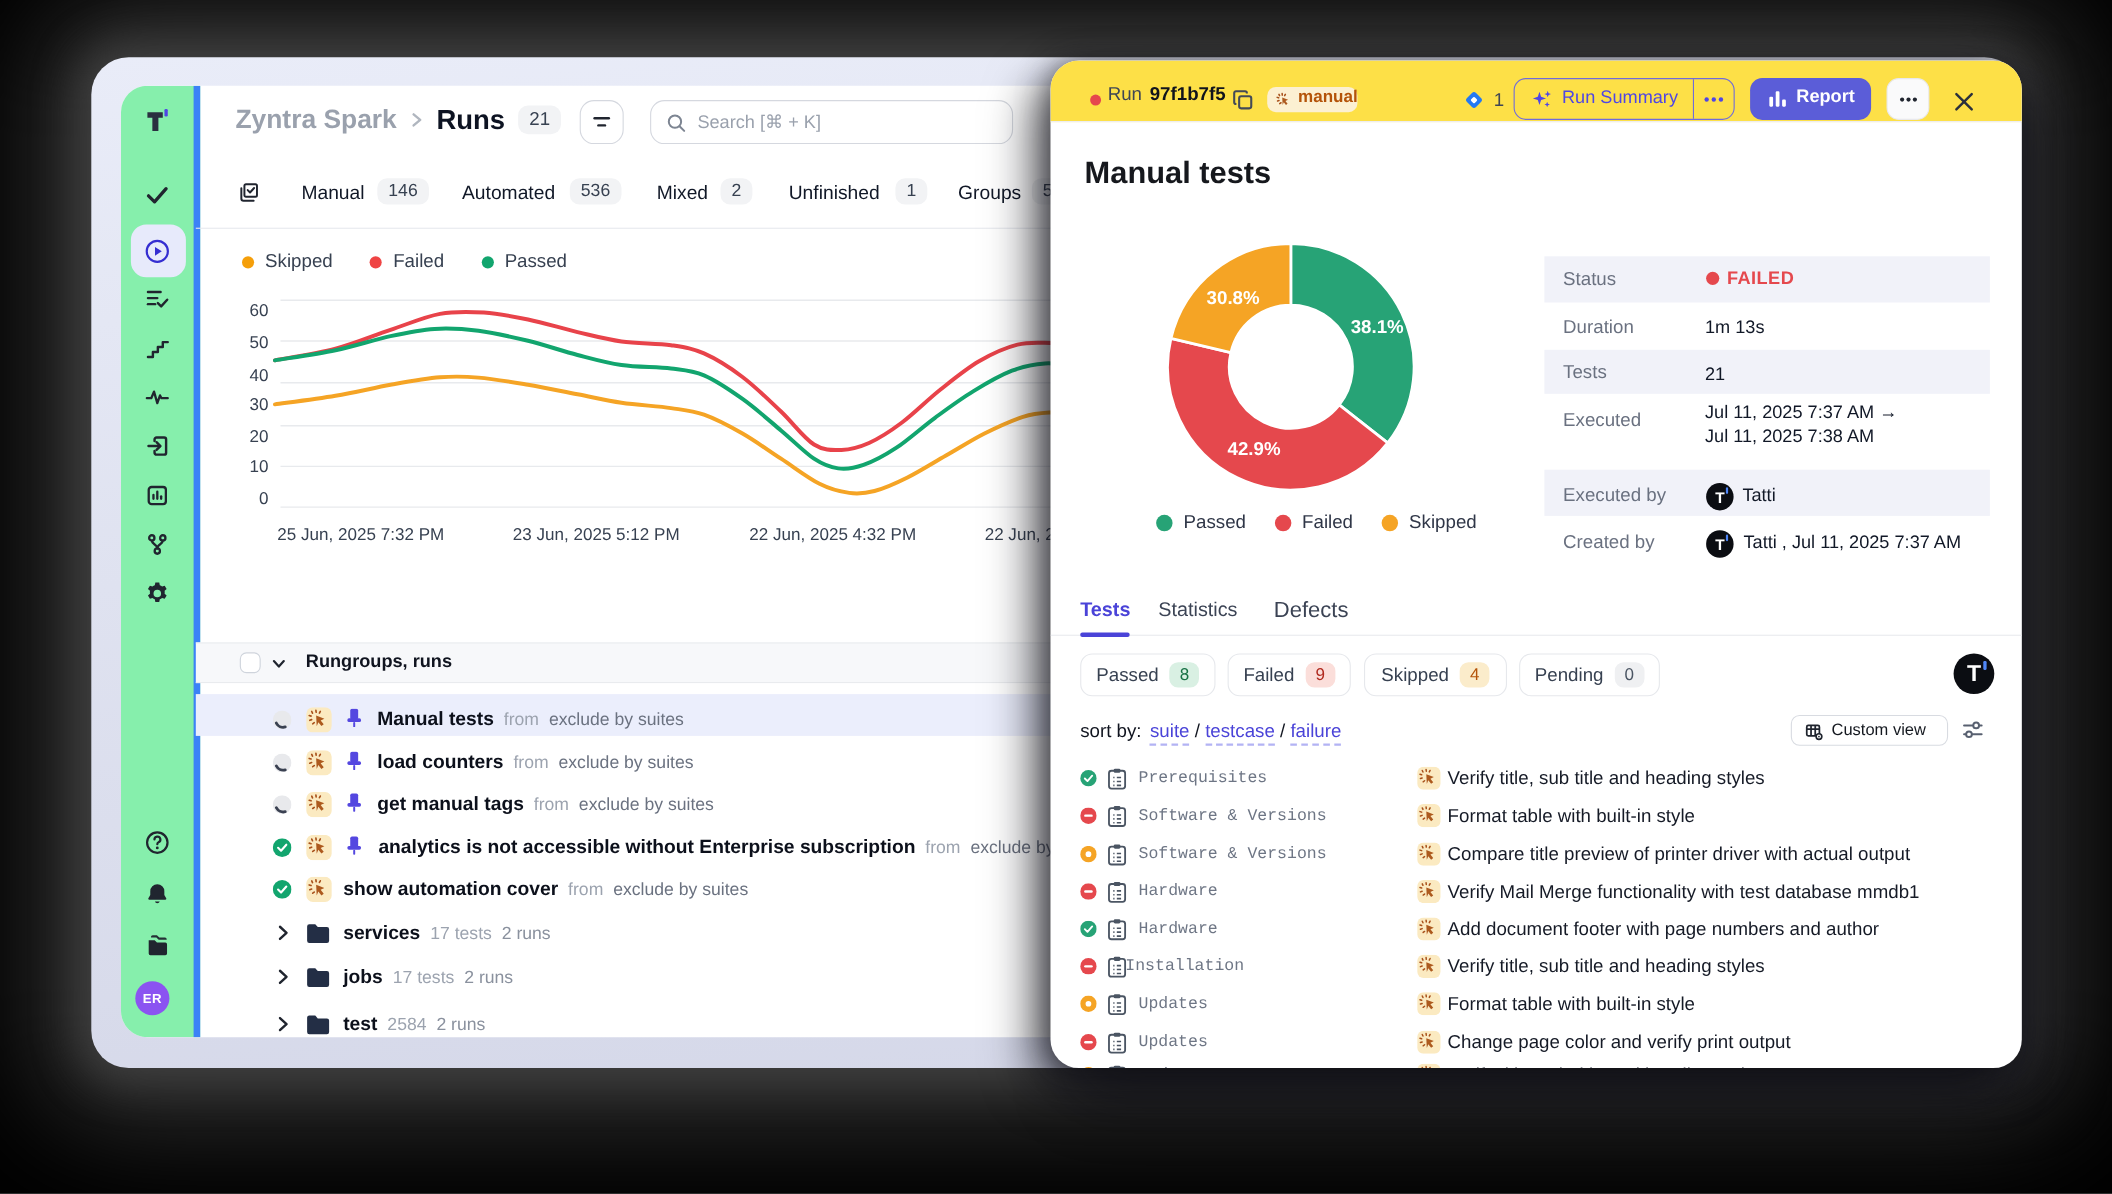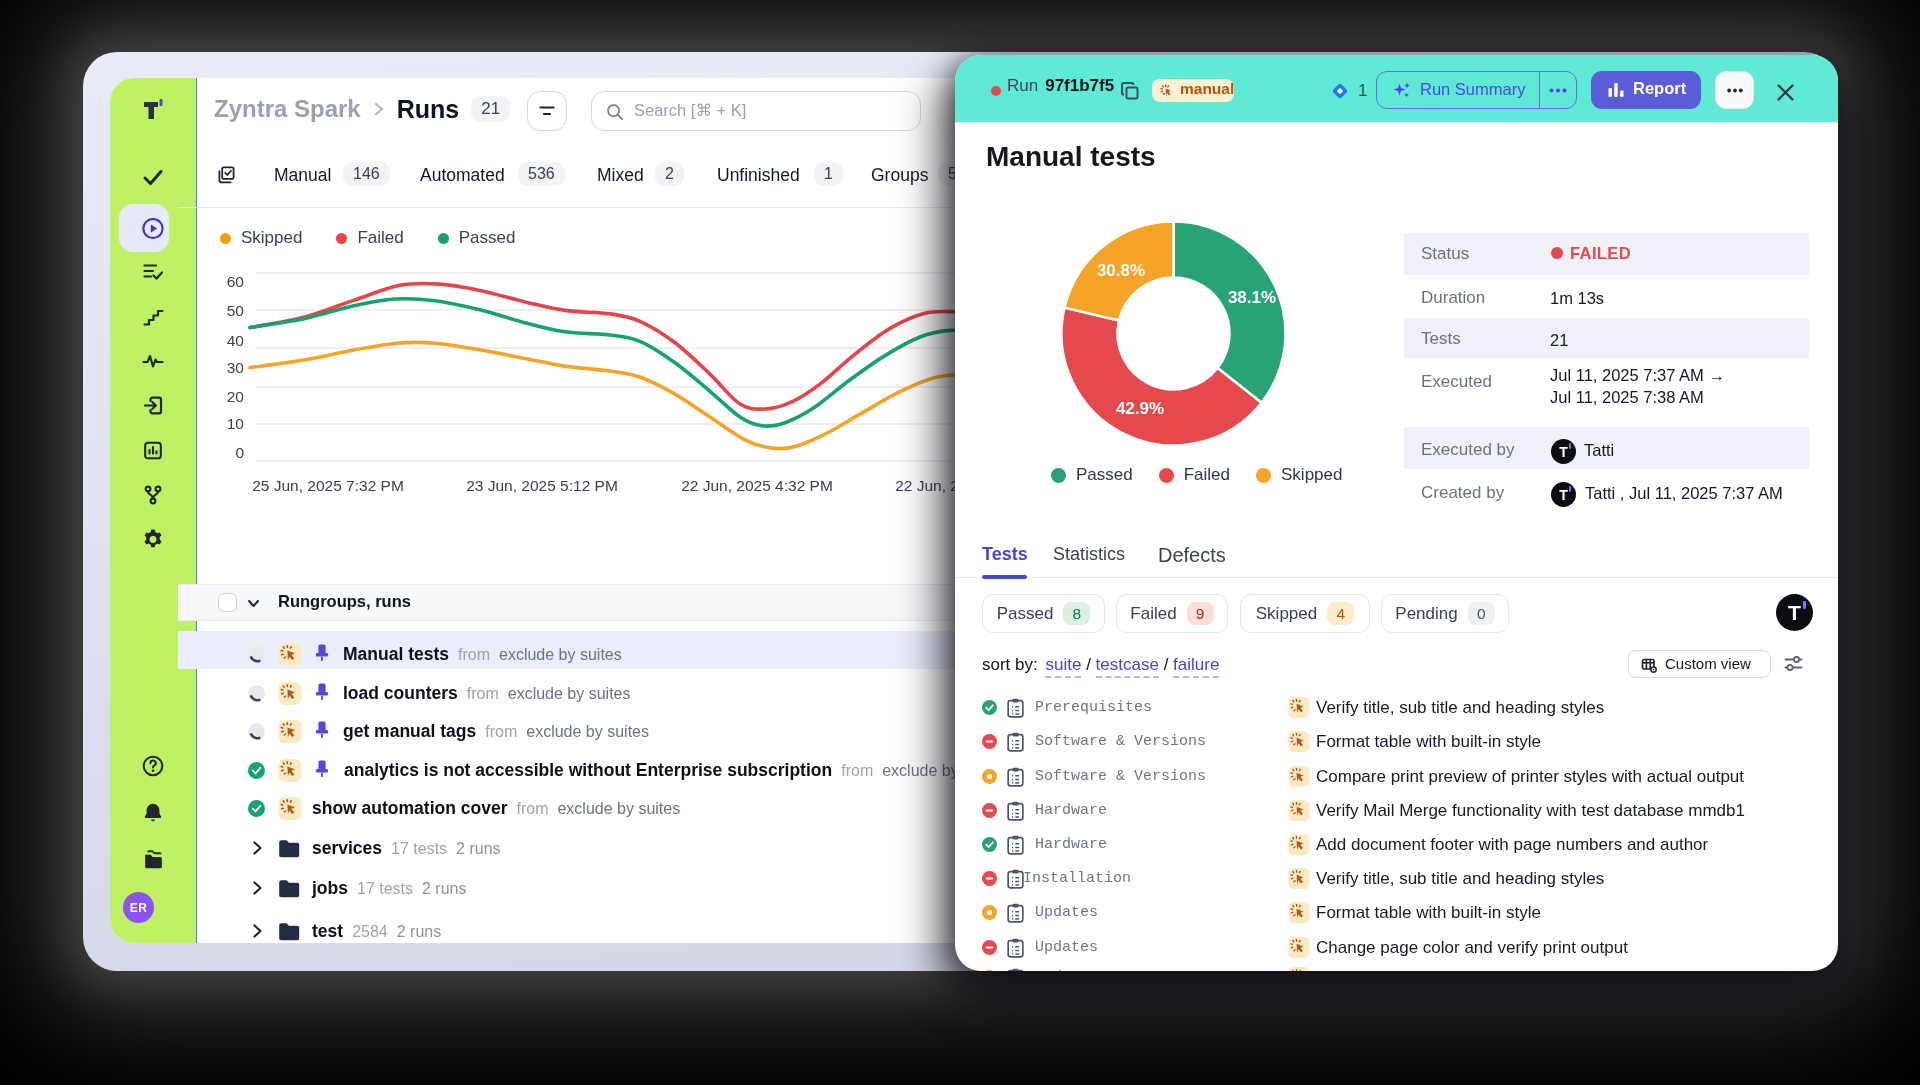--- a/index.html
+++ b/index.html
@@ -7,21 +7,21 @@
   font-family:"Liberation Sans", sans-serif; -webkit-font-smoothing:antialiased; }
 .abs { position:absolute; }
 #stage { position:relative; width:1920px; height:1085px; background:#000; overflow:hidden; }
 #win { position:absolute; left:83px; top:52px; width:1755px; height:919px;
   border-radius:34px; background:linear-gradient(175deg,#e9ecf8 0%,#dfe2f0 45%,#d4d7e8 100%); }
 #glow1 { position:absolute; left:35px; top:2px; width:1851px; height:1019px; background:#323232; border-radius:70px; filter:blur(52px); }
 #glow2 { position:absolute; left:72px; top:41px; width:1777px; height:941px; background:#404040; border-radius:42px; filter:blur(20px); }
 #app { position:absolute; left:27px; top:26px; width:1701px; height:865px;
   background:#fff; border-radius:24px; overflow:hidden; }
 
-#side { position:absolute; left:0; top:0; width:87px; height:865px; background:#bef264; border-right:1px solid #3b82f6; }
+#side { position:absolute; left:0; top:0; width:72px; height:865px; background:#86efac; border-right:6px solid #3b82f6; }
 #side svg { position:absolute; left:50%; transform:translateX(-50%); }
 .seltile { position:absolute; left:9px; top:126px; width:50px; height:48px; background:#e7eafb; border-radius:14px; }
 
 #content { position:absolute; left:68px; top:0; right:0; bottom:0; }
 .crumbgray { color:#9aa1ad; font-weight:700; font-size:24px; }
 .crumbdark { color:#0d1322; font-weight:700; font-size:25px; }
 .badge { display:inline-block; background:#f2f3f5; border-radius:9px; color:#374151;
   font-size:16px; padding:3px 10px; font-weight:400; }
 .tabtxt { color:#111827; font-size:17.5px; }
 .hdrbtn { position:absolute; border:1.5px solid #d5d8df; border-radius:13px; background:#fff; }
@@ -32,21 +32,21 @@
 .rowfrom { font-size:16px; color:#9ca3af; }
 .rowexc { font-size:16px; color:#6b7280; }
 .cnt1 { font-size:16px; color:#9ca3af; }
 .cnt2 { font-size:16px; color:#8a919e; }
 .runrow { width:1640px; height:38px; }
 .rtxt { top:50%; transform:translateY(-50%); display:flex; align-items:baseline; gap:9px; white-space:nowrap; }
 
 #panel { position:absolute; left:955px; top:55px; width:883px; height:916px;
   background:#fff; border-radius:26px; overflow:hidden;
   box-shadow:-18px 20px 42px rgba(8,8,14,.55), 22px 28px 50px rgba(8,8,16,.5), 0 0 26px 1px rgba(30,30,36,.55); }
-.phead { position:absolute; left:0; top:0; width:100%; height:68px; border-bottom:1px solid #ededf0; background:#5eead4; }
+.phead { position:absolute; left:0; top:0; width:100%; height:56px; border-bottom:1px solid #ededf0; background:#fde047; }
 .ptxt { font-size:17px; color:#3f4654; }
 .pbold { font-size:17px; color:#10131c; font-weight:700; }
 .tagman { position:absolute; background:#fcf0d2; border-radius:8px; height:23px; }
 .btn { position:absolute; border-radius:11px; display:flex; align-items:center; justify-content:center; }
 .itlabel { font-size:17px; color:#6a7180; }
 .itval { font-size:16.5px; color:#111827; }
 .tlogo { width:25px; height:25px; border-radius:50%; background:#0b0d12; color:#fff; font-size:14px;
   font-weight:700; display:flex; align-items:center; justify-content:center; }
 .tbig { width:37px; height:37px; border-radius:50%; background:#0b0d12; color:#fff; font-size:21px;
   font-weight:700; display:flex; align-items:center; justify-content:center; }
@@ -576,21 +576,21 @@
       <svg class="abs" style="left:27px;top:9px" width="15" height="15" viewBox="0 0 15 15">
           <use href="#st-o"></use>
         </svg>
       <svg class="abs" style="left:50px;top:6px" width="21" height="22" viewBox="0 0 19 21">
           <use href="#clip"></use>
         </svg>
       <span class="abs suite" style="left:80px;top:8px;">Software &amp; Versions</span>
       <svg class="abs" style="left:333px;top:6px" width="22" height="21" viewBox="0 0 24 23">
           <use href="#emoji"></use>
         </svg>
-      <span class="abs ttitle" style="left:361px;top:7px;">Compare print preview of printer styles with actual output</span>
+      <span class="abs ttitle" style="left:361px;top:7px;">Compare title preview of printer driver with actual output</span>
     </div>
     <div class="trow" style="top:739px;">
       <svg class="abs" style="left:27px;top:9px" width="15" height="15" viewBox="0 0 15 15">
           <use href="#st-r"></use>
         </svg>
       <svg class="abs" style="left:50px;top:6px" width="21" height="22" viewBox="0 0 19 21">
           <use href="#clip"></use>
         </svg>
       <span class="abs suite" style="left:80px;top:8px;">Hardware</span>
       <svg class="abs" style="left:333px;top:6px" width="22" height="21" viewBox="0 0 24 23">

